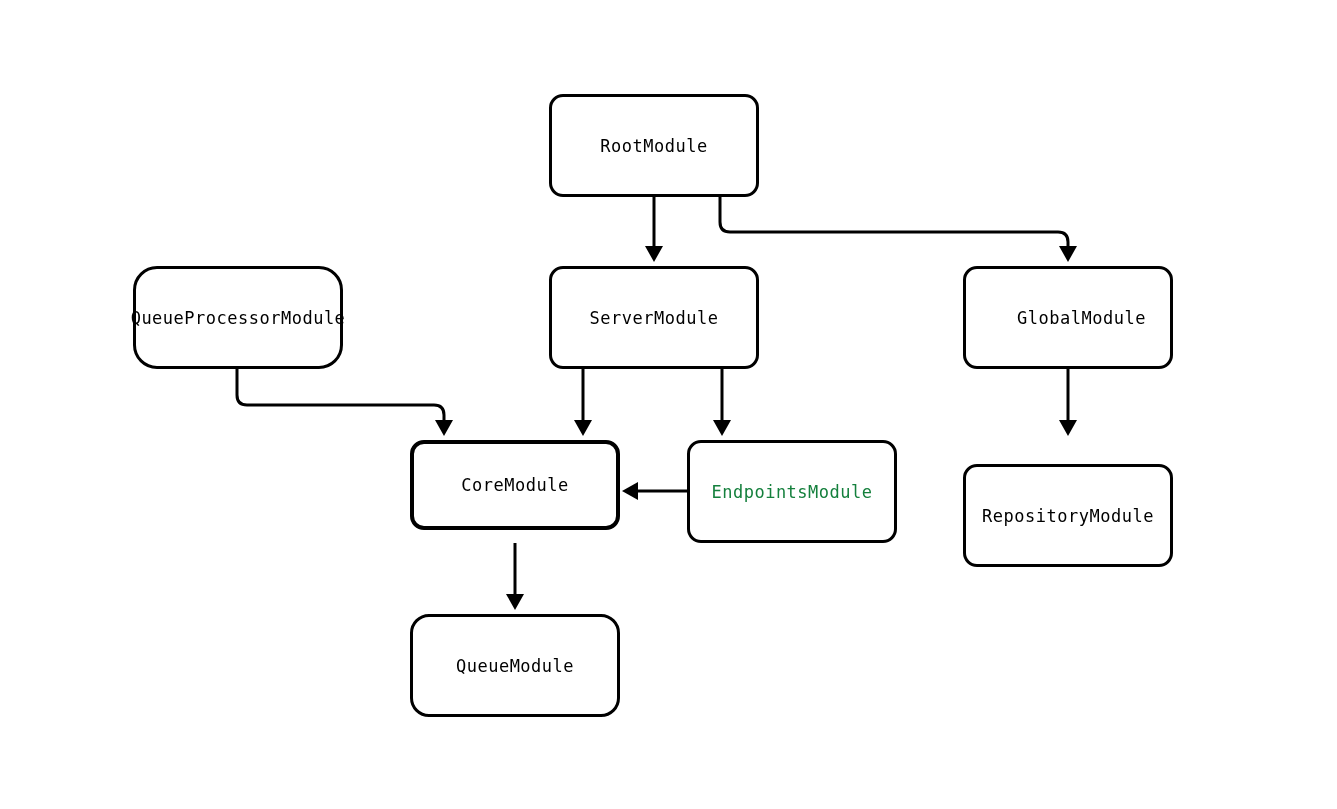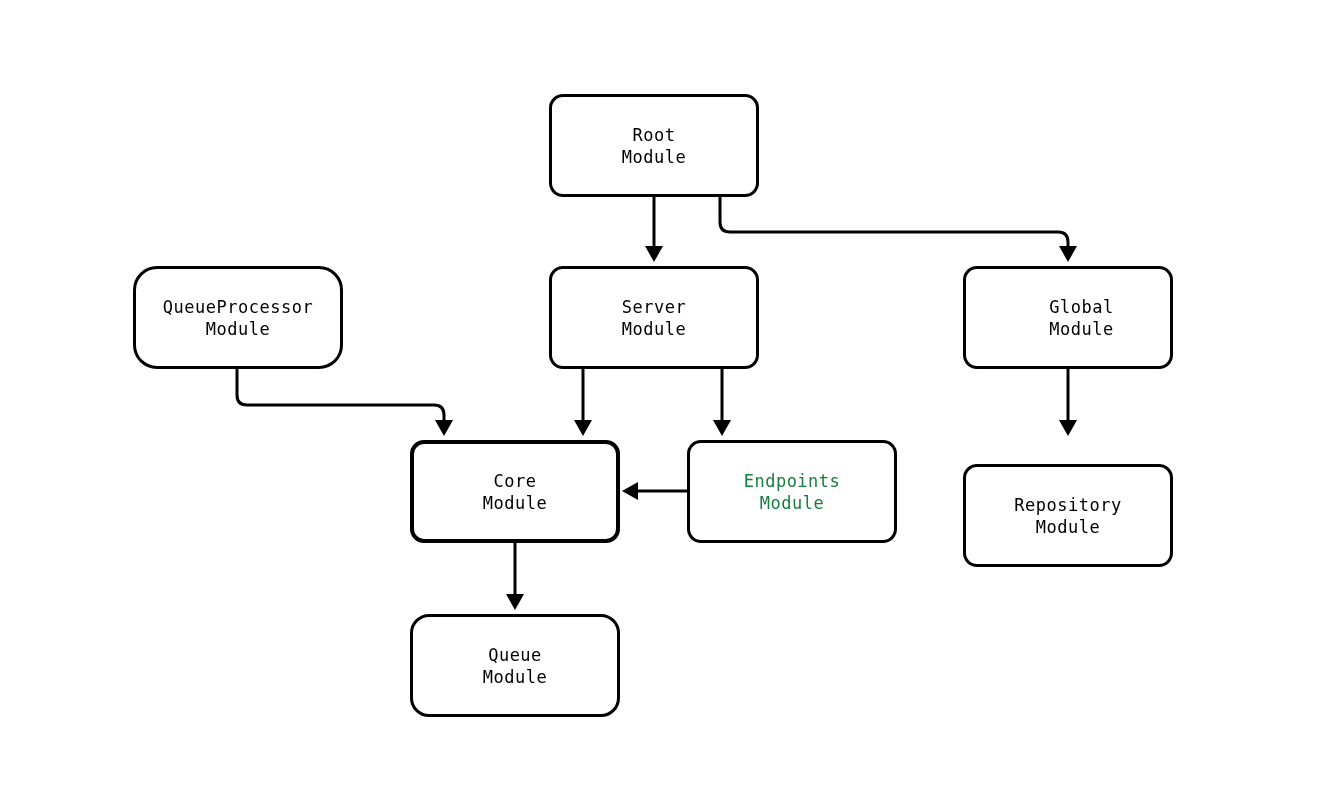--- a/index.html
+++ b/index.html
@@ -30,21 +30,20 @@
     height: 809px;
     pointer-events: none;
   }
   .node {
     position: absolute;
     box-sizing: border-box;
     background: #ffffff;
     border: 3px solid #000000;
     border-radius: 14px;
     display: flex;
-    flex-direction: column;
     align-items: center;
     justify-content: center;
     color: #000000;
     z-index: 2;
   }
   .node.emphasis {
     border-width: 4px;
   }
   .node-label {
     font-size: 17px;
@@ -93,21 +92,21 @@
         <div class="node-label">Module</div>
       </div>
       <div class="node" style="left: 549px; top: 266px; width: 210px; height: 103px; border-color: rgb(0, 0, 0); color: rgb(0, 0, 0);">
         <div class="node-label">Server</div>
         <div class="node-label">Module</div>
       </div>
       <div class="node" style="left: 963px; top: 266px; width: 210px; height: 103px; border-color: rgb(0, 0, 0); color: rgb(0, 0, 0); padding-left: 27px;">
         <div class="node-label">Global</div>
         <div class="node-label">Module</div>
       </div>
-      <div class="node emphasis" style="left: 410px; top: 440px; width: 210px; height: 103px; border-color: rgb(0, 0, 0); color: rgb(0, 0, 0);">
+      <div class="node emphasis" style="left: 410px; top: 440px; width: 210px; height: 90px; border-color: rgb(0, 0, 0); color: rgb(0, 0, 0);">
         <div class="node-label">Core</div>
         <div class="node-label">Module</div>
       </div>
       <div class="node" style="left: 687px; top: 440px; width: 210px; height: 103px; border-color: rgb(0, 0, 0); color: #15803d;">
         <div class="node-label">Endpoints</div>
         <div class="node-label">Module</div>
       </div>
       <div class="node" style="left: 963px; top: 440px; width: 210px; height: 103px; border-color: rgb(0, 0, 0); color: rgb(0, 0, 0); margin-top: 24px;">
         <div class="node-label">Repository</div>
         <div class="node-label">Module</div>

